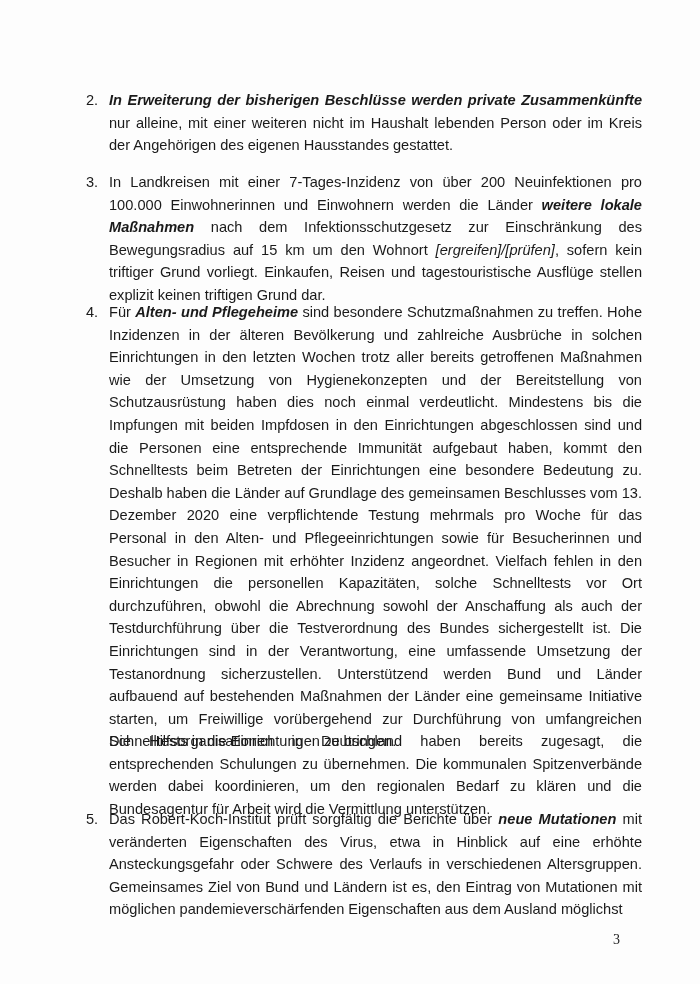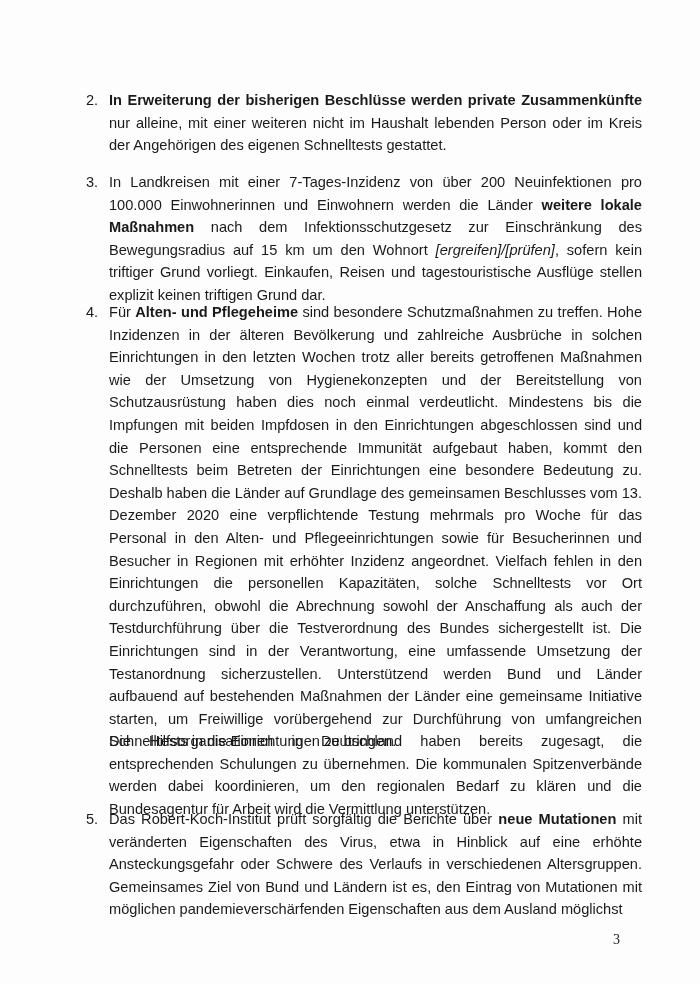--- a/index.html
+++ b/index.html
@@ -3,33 +3,33 @@
 <meta charset="utf-8">
 <style>
   html, body { margin: 0; padding: 0; background: #ffffff; }
   body { width: 700px; height: 984px; position: relative; overflow: hidden;
          font-family: "Liberation Sans", sans-serif; color: #1a1a1a; }
   .page { position: absolute; left: 0; top: 0; width: 700px; height: 984px; background: #fdfdfd; }
   .item { position: absolute; left: 86px; width: 556px; font-size: 14.6px; line-height: 22.6px; }
   .num { position: absolute; left: 0; top: 0; width: 22px; }
   .body { margin-left: 23px; text-align: justify; }
   .para { position: absolute; left: 109px; width: 533px; font-size: 14.6px; line-height: 22.6px; text-align: justify; }
-  b { font-weight: bold; }
+  b { font-weight: bold; font-style: italic; }
   i { }
   .pagenum { position: absolute; left: 613px; top: 932px; font-family: "Liberation Serif", serif; font-size: 14px; color: #222; }
 </style>
 </head>
 <body>
 
 <div class="page">
 
   <div class="item" style="top:89px;">
     <span class="num">2.</span>
     <div class="body">
-      <b>In Erweiterung der bisherigen Beschlüsse werden private Zusammenkünfte</b><span> nur alleine, mit einer weiteren nicht im Haushalt lebenden Person oder im Kreis der Angehörigen des eigenen Schnelltests gestattet.</span>
+      <b>In Erweiterung der bisherigen Beschlüsse werden private Zusammenkünfte</b><span> nur alleine, mit einer weiteren nicht im Haushalt lebenden Person oder im Kreis der Angehörigen des eigenen Hausstandes gestattet.</span>
     </div>
   </div>
 
   <div class="item" style="top:171px;">
     <span class="num">3.</span>
     <div class="body">
       <span>In Landkreisen mit einer 7-Tages-Inzidenz von über 200 Neuinfektionen pro 100.000 Einwohnerinnen und Einwohnern werden die Länder </span><b>weitere lokale Maßnahmen</b><span> nach dem Infektionsschutzgesetz zur Einschränkung des Bewegungsradius auf 15 km um den Wohnort </span><i>[ergreifen]/[prüfen]</i><span>, sofern kein triftiger Grund vorliegt. Einkaufen, Reisen und tagestouristische Ausflüge stellen explizit keinen triftigen Grund dar.</span>
     </div>
   </div>
 

